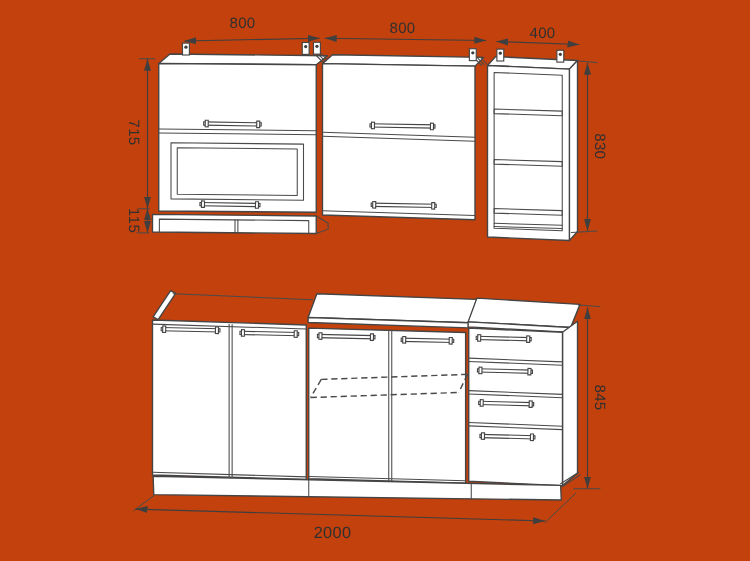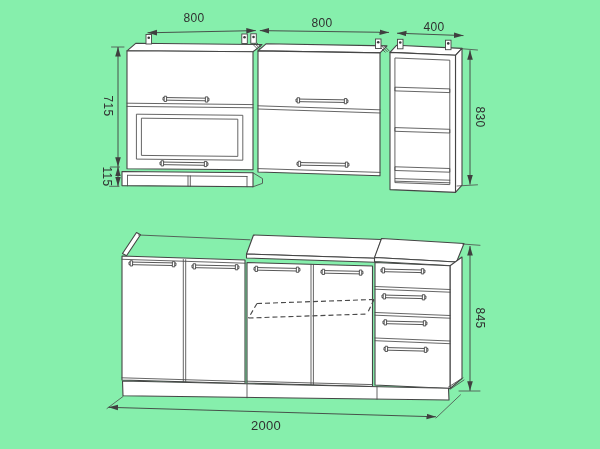--- a/index.html
+++ b/index.html
@@ -1,17 +1,17 @@
 <!DOCTYPE html>
 <html><head>
 <meta charset="utf-8">
 <style>
   html,body{margin:0;padding:0;background:#ffffff;}
   .frame{
-    width:600px;height:449px;position:relative;background:#86efac;overflow:hidden;
+    width:600px;height:449px;position:relative;background:#c2410c;overflow:hidden;
     font-family:"Liberation Sans", sans-serif;
   }
   svg{display:block;}
   .fw{fill:#ffffff;stroke:#454545;stroke-width:1.1;stroke-linejoin:round;}
   .thin{fill:none;stroke:#4a4a4a;stroke-width:0.85;stroke-linejoin:round;stroke-linecap:round;}
   .dim{fill:none;stroke:#3f3f3f;stroke-width:0.9;stroke-linecap:butt;}
   .ext{fill:none;stroke:#4a4a4a;stroke-width:0.8;stroke-linecap:round;}
   .dash{fill:none;stroke:#4a4a4a;stroke-width:1.15;stroke-dasharray:5 3;stroke-linecap:butt;}
   .hb{fill:#ffffff;stroke:#454545;stroke-width:0.9;}
   .dot{fill:#3d3d3d;stroke:none;}

